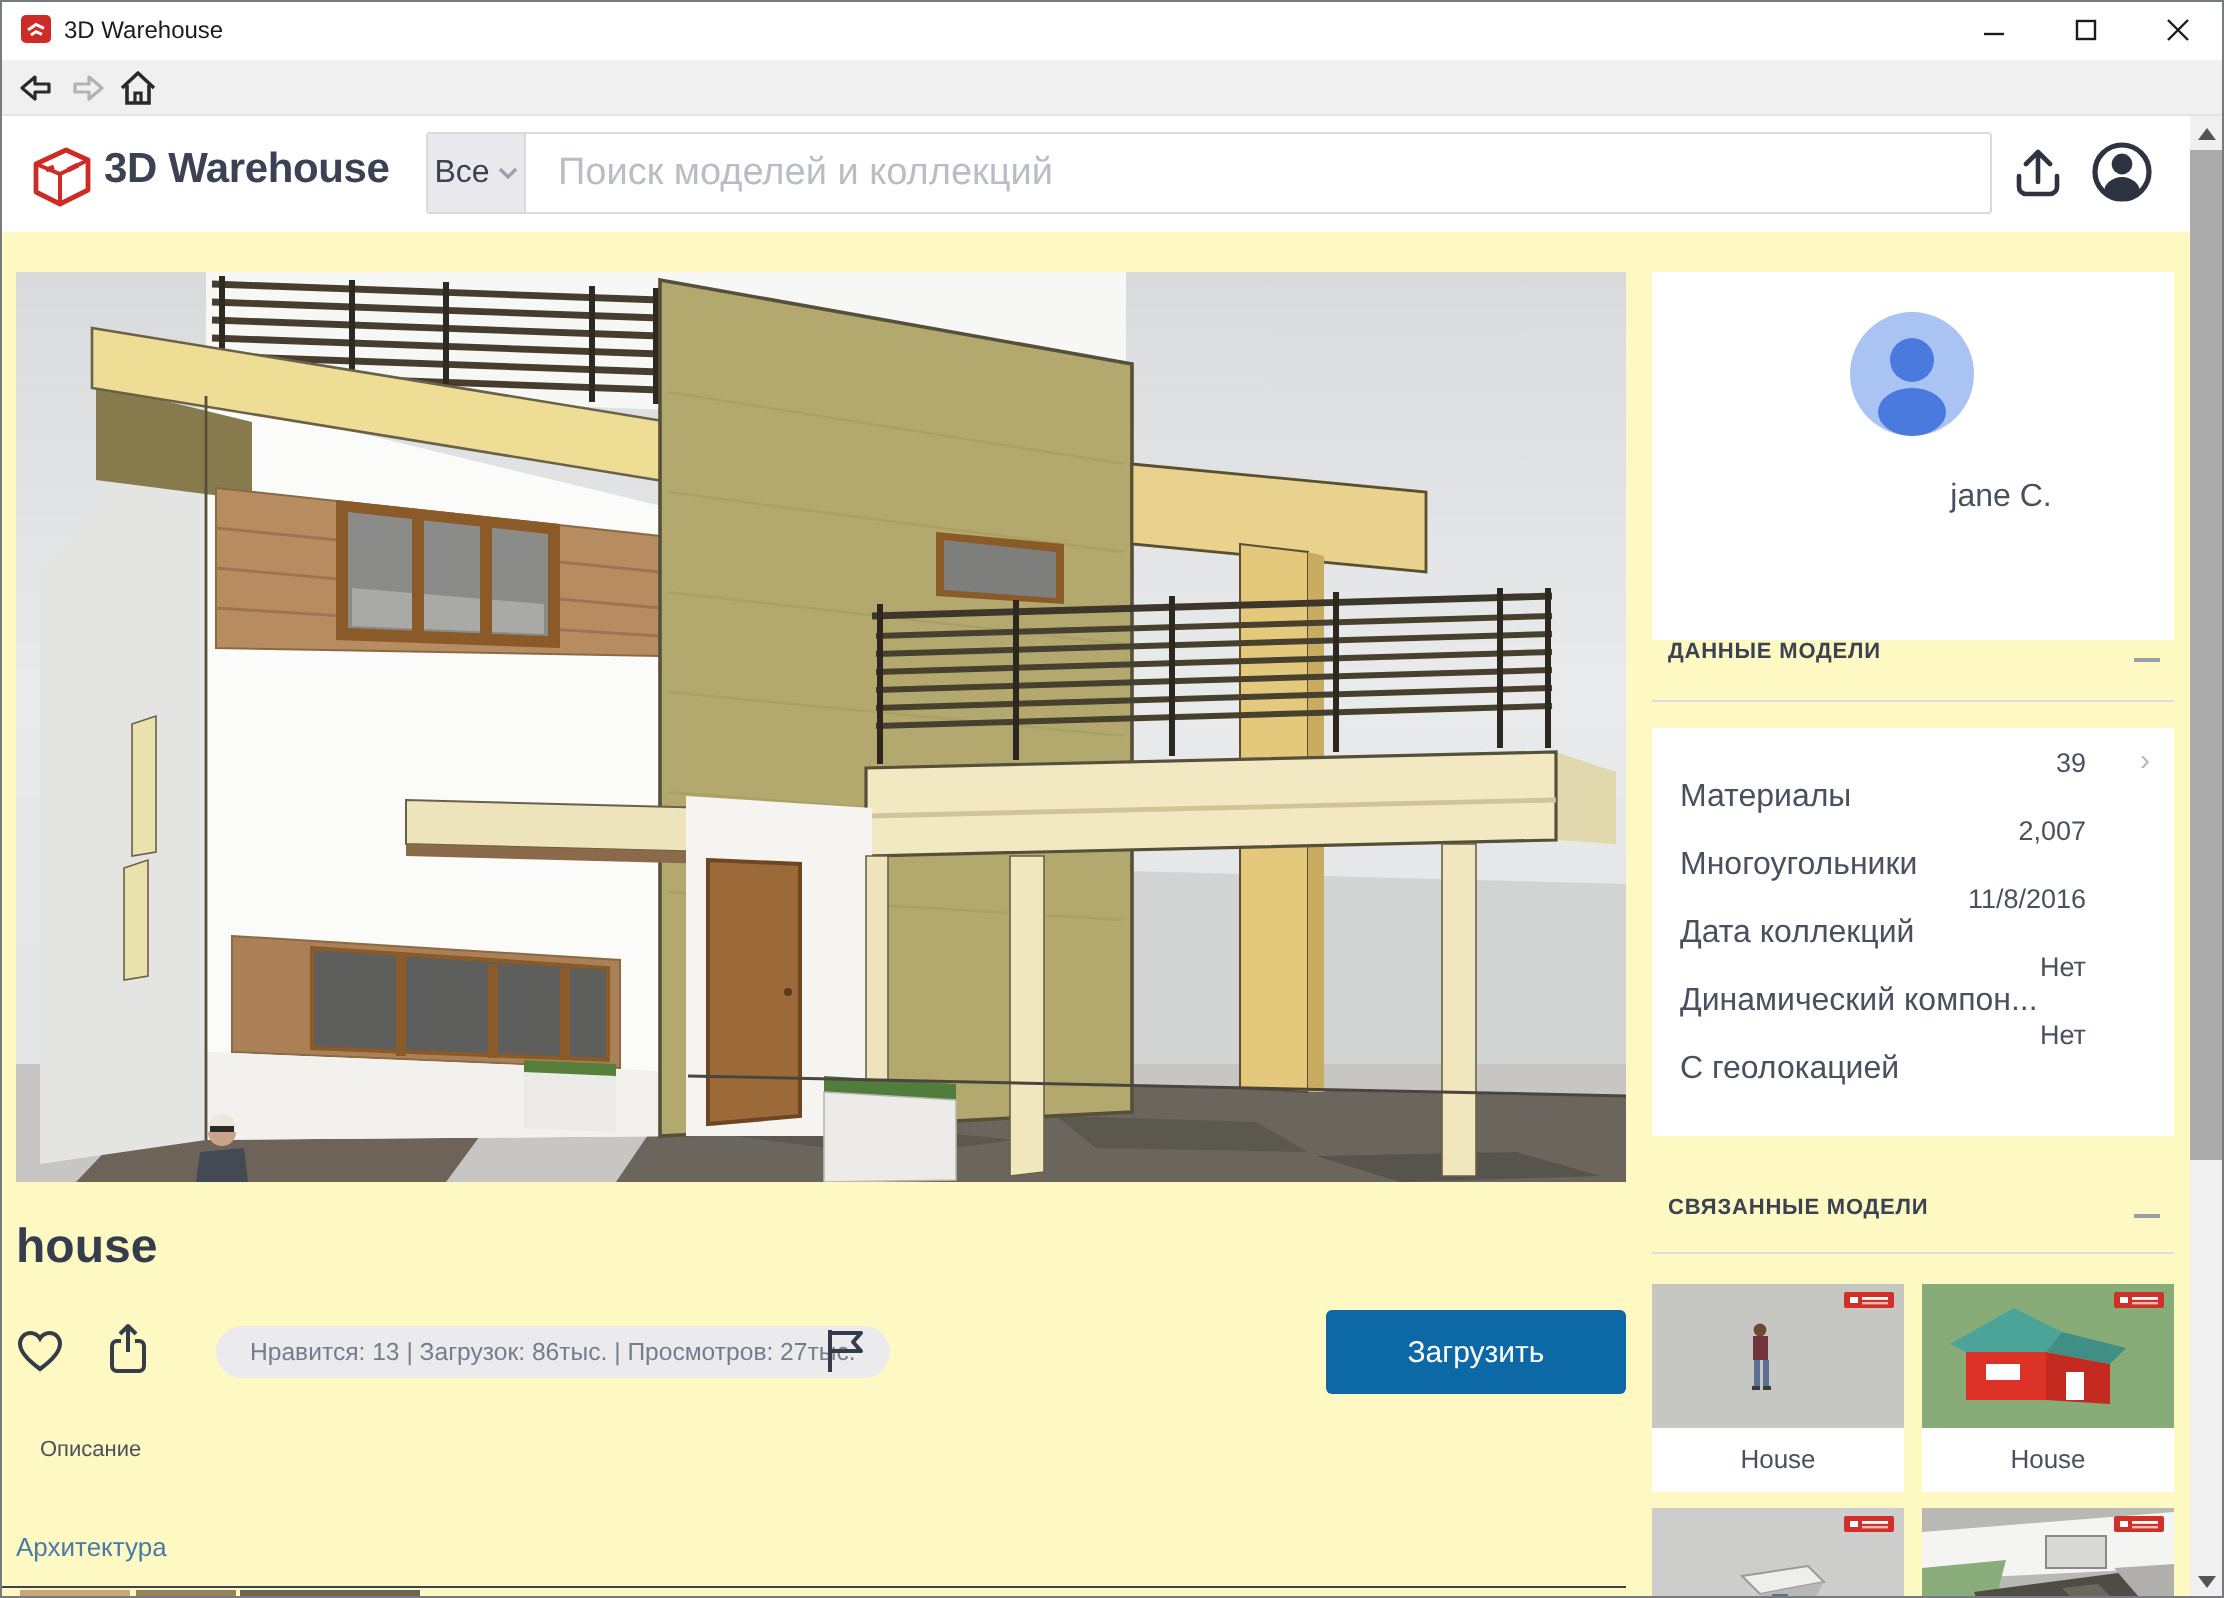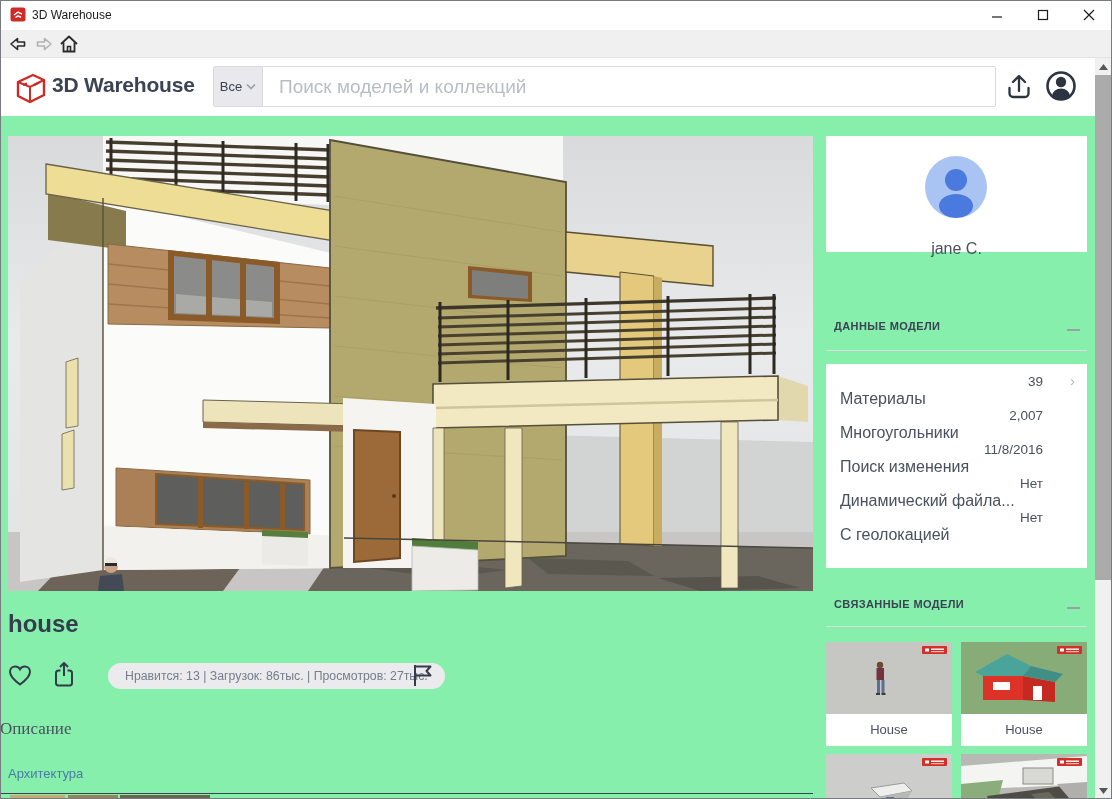--- a/index.html
+++ b/index.html
@@ -1,57 +1,57 @@
 <!DOCTYPE html>
 <html><head>
 <meta charset="utf-8">
 <style>
   * { margin:0; padding:0; box-sizing:border-box; }
   html,body { width:1112px; height:799px; overflow:hidden;
     font-family:"Liberation Sans", sans-serif; background:#ffffff; }
   .abs { position:absolute; }
-  #stage { position:relative; width:1112px; height:799px; background:#86efac; }
+  #stage { position:relative; width:1112px; height:799px; background:#fef9c3; }
 
   
   #titlebar { left:0; top:0; width:1112px; height:30px; background:#ffffff; }
   #app-title { left:32px; top:8px; font-size:12px; color:#1b1b1b; }
   .winbtn { top:0; width:46px; height:30px; display:flex; align-items:center; justify-content:center; cursor:default; }
   #win-frame { left:0; top:0; width:1112px; height:799px; border:1px solid #777b80; pointer-events:none; z-index:99; }
 
   #navbar { left:0; top:30px; width:1112px; height:28px; background:#f0f0f0; border-bottom:1px solid #e3e3e3; }
 
   
   #header { left:0; top:58px; width:1112px; height:58px; background:#ffffff; }
   #brand-text { left:52px; top:73px; font-size:21px; font-weight:bold; color:#3b4254; letter-spacing:-0.2px; }
   #searchbar { left:213px; top:66px; width:783px; height:41px; background:#ffffff;
     border:1px solid #d9d9de; border-radius:2px; display:flex; }
   #filter-btn { width:49px; height:39px; background:#e9e9ed; border-right:1px solid #d9d9de;
     display:flex; align-items:center; justify-content:center; gap:4px; cursor:pointer; }
-  #filter-label { font-size:13px; color:#3b4254; }
+  #filter-label { font-size:16px; color:#3b4254; }
   #search-input { flex:1; border:0; outline:none; padding:0 16px; font-size:19px;
     font-family:"Liberation Sans", sans-serif; color:#3b4254; background:transparent; }
   #search-input::placeholder { color:#b9bdc6; }
 
   
   #model-image { left:8px; top:136px; width:805px; height:455px; }
   #model-title { left:8px; top:610px; font-size:24px; font-weight:bold; color:#353c4e; }
   #stats-pill { left:108px; top:663px; height:26px; line-height:26px; padding:0 17px;
     background:#ebebee; border-radius:13px; font-size:12.3px; color:#747d8a; white-space:nowrap; }
   #download-btn { left:663px; top:655px; width:150px; height:42px; background:#0d68a6;
     border:none; border-radius:3px; color:#ffffff; font-size:15px;
     font-family:"Liberation Sans", sans-serif; cursor:pointer; }
-  #description-label { left:0; top:719px; font-size:17px; color:#49505e;font-family:Liberation Serif, serif; }
+  #description-label { left:20px; top:719px; font-size:11px; color:#49505e; }
   #category-link { left:8px; top:766px; font-size:13px; color:#4a7ba6; cursor:pointer; }
   #bottom-divider { left:0; top:793px; width:813px; height:1px; background:#3c4254; }
   .sliver { top:795px; height:4px; }
 
   
   #sidebar { left:826px; top:136px; width:261px; height:663px; }
   .card { position:absolute; left:0; width:261px; background:#ffffff; }
-  #author-card { top:0; height:116px; }
+  #author-card { top:0; height:184px;padding-left:44px; }
   #avatar { left:99px; top:20px; width:62px; height:62px; border-radius:50%; background:#a9c3f3; overflow:hidden; }
   #author-name { top:104px; width:261px; text-align:center; font-size:16px; color:#49505e; }
   .section-header { position:absolute; left:8px; font-size:11px; font-weight:600;
     color:#3b4254; letter-spacing:0.4px; }
   .collapse-btn { position:absolute; right:6px; width:16px; height:16px; cursor:pointer;
     display:flex; align-items:center; justify-content:center; }
   .collapse-btn div { width:13px; height:2px; background:#9aa0a8; }
   .divider { position:absolute; left:0; width:261px; height:1px; background:#dcdce1; }
   #data-card { top:228px; height:204px; }
   .data-row { height:34px; display:flex; align-items:center; padding:0 14px; position:relative; }
@@ -281,20 +281,21 @@
   </svg>
   <svg class="abs" style="left:52px;top:661px" width="24" height="27" viewBox="0 0 24 27">
     <path d="M8.5 9.5 H6.5 a2.5 2.5 0 0 0 -2.5 2.5 v10 a2.5 2.5 0 0 0 2.5 2.5 h11 a2.5 2.5 0 0 0 2.5 -2.5 v-10 a2.5 2.5 0 0 0 -2.5 -2.5 h-2" fill="none" stroke="#343b4a" stroke-width="2"></path>
     <path d="M12 15 V2.5 M8 6 L12 2 L16 6" fill="none" stroke="#343b4a" stroke-width="2" stroke-linejoin="round"></path>
   </svg>
   <div class="abs" id="stats-pill">Нравится: 13 | Загрузок: 86тыс. | Просмотров: 27тыс.</div>
   <svg class="abs" style="left:411px;top:663px" width="23" height="25" viewBox="0 0 23 25">
     <path d="M4 2 V23" stroke="#343b4a" stroke-width="2"></path>
     <path d="M4 3.5 H19.5 L15.5 8 L19.5 12.5 H4" fill="none" stroke="#343b4a" stroke-width="2" stroke-linejoin="round"></path>
   </svg>
+  <button class="abs" id="download-btn">Загрузить</button>
 
   <div class="abs" id="description-label">Описание</div>
   <div class="abs" id="category-link">Архитектура</div>
   <div class="abs" id="bottom-divider"></div>
   <div class="abs sliver" style="left:10px;width:55px;background:#c7a876"></div>
   <div class="abs sliver" style="left:68px;width:50px;background:#94835c"></div>
   <div class="abs sliver" style="left:120px;width:90px;background:#6e6452"></div>
 
   <div class="abs" id="sidebar">
 
@@ -318,25 +319,25 @@
       <div class="data-row">
         <span class="data-label">Материалы</span>
         <span class="data-value">39</span>
         <span class="row-chevron">›</span>
       </div>
       <div class="data-row no-chev">
         <span class="data-label">Многоугольники</span>
         <span class="data-value">2,007</span>
       </div>
       <div class="data-row no-chev">
-        <span class="data-label">Поиск изменения</span>
+        <span class="data-label">Дата коллекций</span>
         <span class="data-value">11/8/2016</span>
       </div>
       <div class="data-row no-chev">
-        <span class="data-label">Динамический файла...</span>
+        <span class="data-label">Динамический компон...</span>
         <span class="data-value">Нет</span>
       </div>
       <div class="data-row no-chev">
         <span class="data-label">С геолокацией</span>
         <span class="data-value">Нет</span>
       </div>
     </div>
 
     <div class="section-header" style="top:462px">СВЯЗАННЫЕ МОДЕЛИ</div>
     <div class="collapse-btn" style="top:464px">

